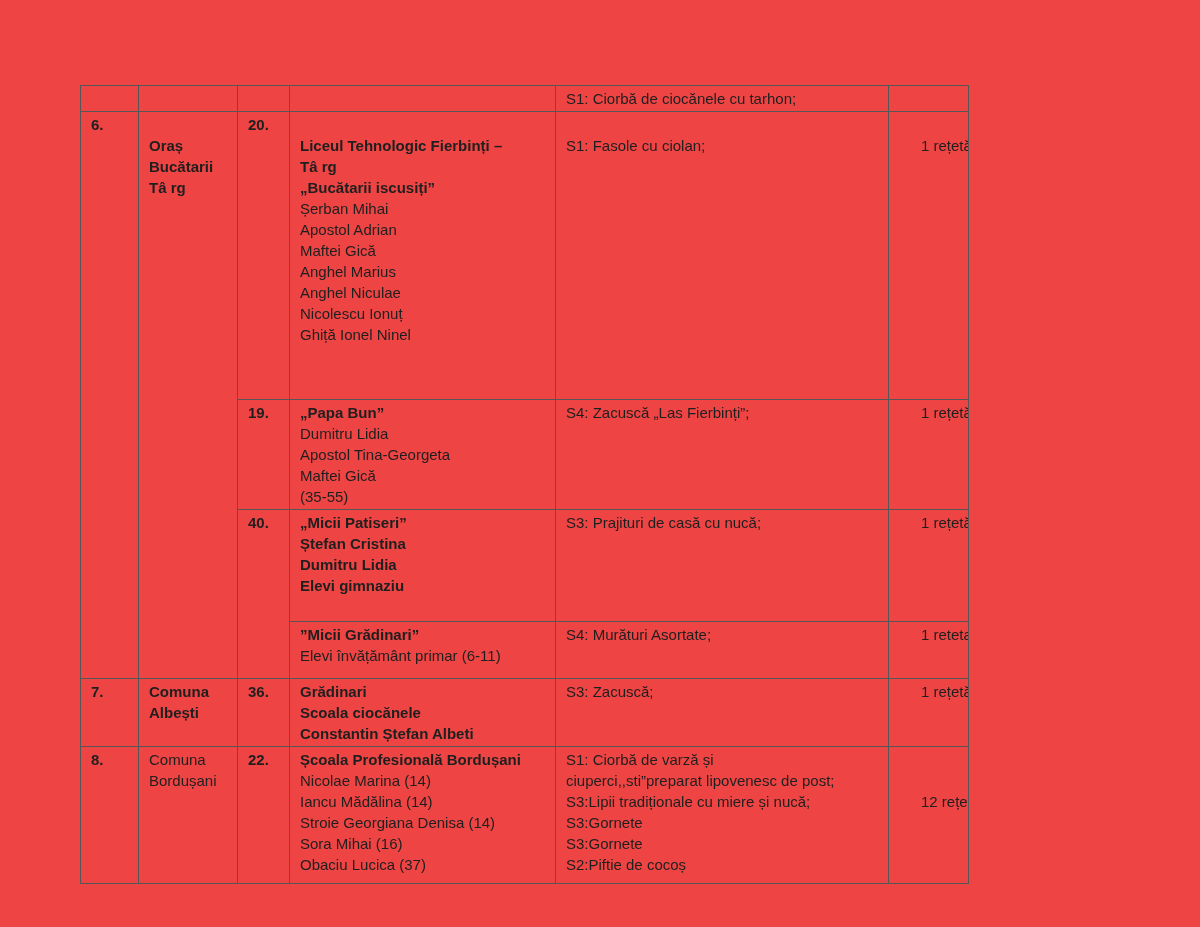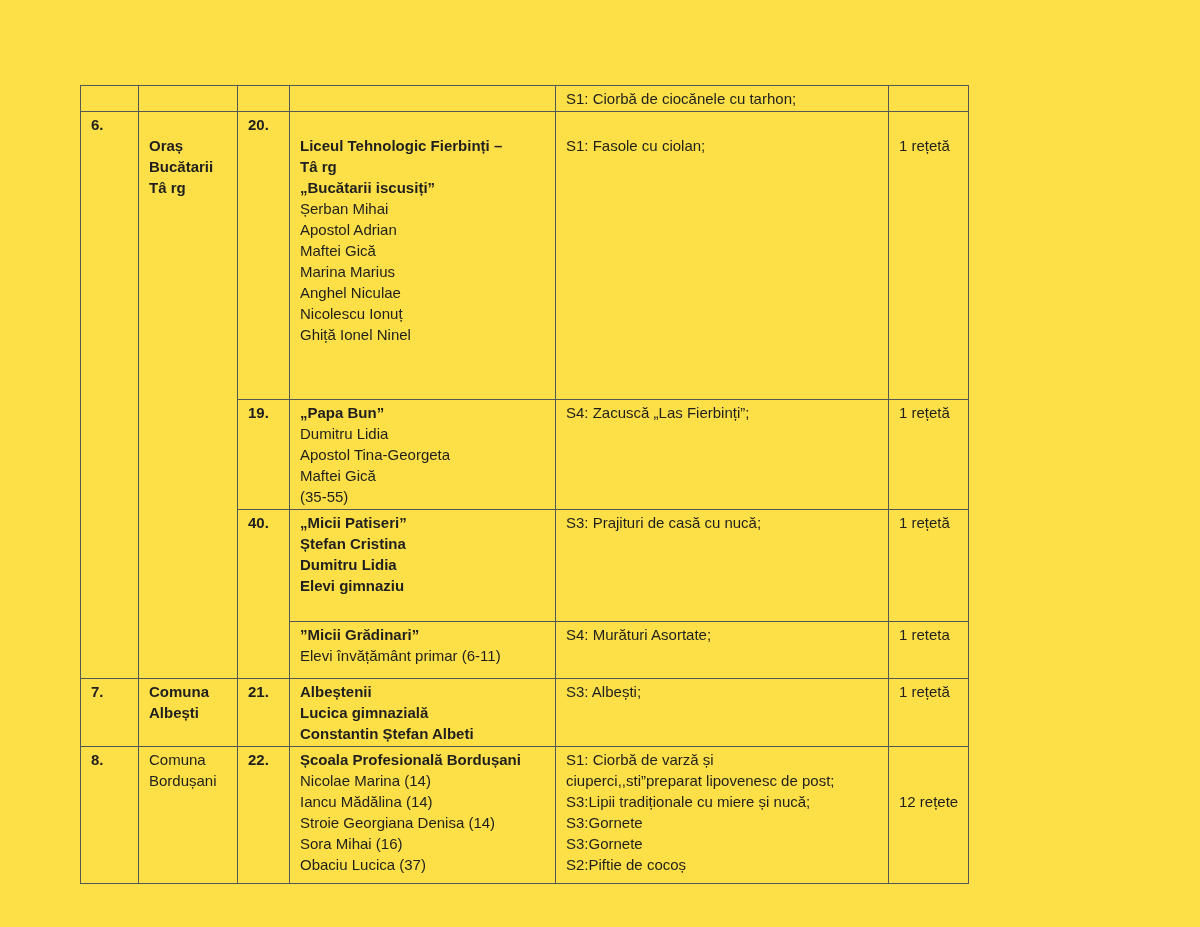--- a/index.html
+++ b/index.html
@@ -8,40 +8,40 @@
     background: #ffffff;
     overflow: hidden;
   }
   body {
     font-family: "Liberation Sans", "DejaVu Sans", sans-serif;
     color: #1f1f1f;
   }
   .page {
     position: relative;
     width: 1200px; height: 927px;
-    background: #fde047;
+    background: #ef4444;
   }
   table.doc {
     position: absolute;
     left: 80px; top: 85px;
     width: 888px;
     border-collapse: collapse;
     table-layout: fixed;
   }
   table.doc td {
     border: 1px solid #565656;
     vertical-align: top;
     padding: 2px 10px;
     font-size: 15px;
     line-height: 21px;
     overflow: hidden;
   }
   .line { min-height: 21px; }
   .line.bold { font-weight: bold; }
-  td.count .line { white-space: nowrap; }
+  td.count .line { white-space: nowrap; margin-left: 22px; }
 </style>
 </head>
 <body>
 
 <div class="page">
   <table class="doc">
     <colgroup>
       <col style="width:58px">
       <col style="width:99px">
       <col style="width:52px">
@@ -76,21 +76,21 @@
             <div class="line bold">20.</div>
           </td>
       <td>
             <div class="line">&nbsp;</div>
             <div class="line bold">Liceul Tehnologic Fierbinți –</div>
             <div class="line bold">Tâ rg</div>
             <div class="line bold">„Bucătarii iscusiți”</div>
             <div class="line">Șerban Mihai</div>
             <div class="line">Apostol Adrian</div>
             <div class="line">Maftei Gică</div>
-            <div class="line">Marina Marius</div>
+            <div class="line">Anghel Marius</div>
             <div class="line">Anghel Niculae</div>
             <div class="line">Nicolescu Ionuț</div>
             <div class="line">Ghiță Ionel Ninel</div>
           </td>
       <td>
             <div class="line">&nbsp;</div>
             <div class="line">S1: Fasole cu ciolan;</div>
           </td>
       <td class="count">
             <div class="line">&nbsp;</div>
@@ -149,29 +149,29 @@
     </tr>
 
     <tr style="height:68px">
       <td>
             <div class="line bold">7.</div>
           </td>
       <td>
             <div class="line bold">Comuna Albești</div>
           </td>
       <td>
-            <div class="line bold">21.</div>
-          </td>
-      <td>
-            <div class="line bold">Albeștenii</div>
-            <div class="line bold">Lucica gimnazială</div>
+            <div class="line bold">36.</div>
+          </td>
+      <td>
+            <div class="line bold">Grădinari</div>
+            <div class="line bold">Scoala ciocănele</div>
             <div class="line bold">Constantin Ștefan Albeti</div>
           </td>
       <td>
-            <div class="line">S3: Albești;</div>
+            <div class="line">S3: Zacuscă;</div>
           </td>
       <td class="count">
             <div class="line">1 rețetă</div>
           </td>
     </tr>
 
     <tr style="height:137px">
       <td>
             <div class="line bold">8.</div>
           </td>

